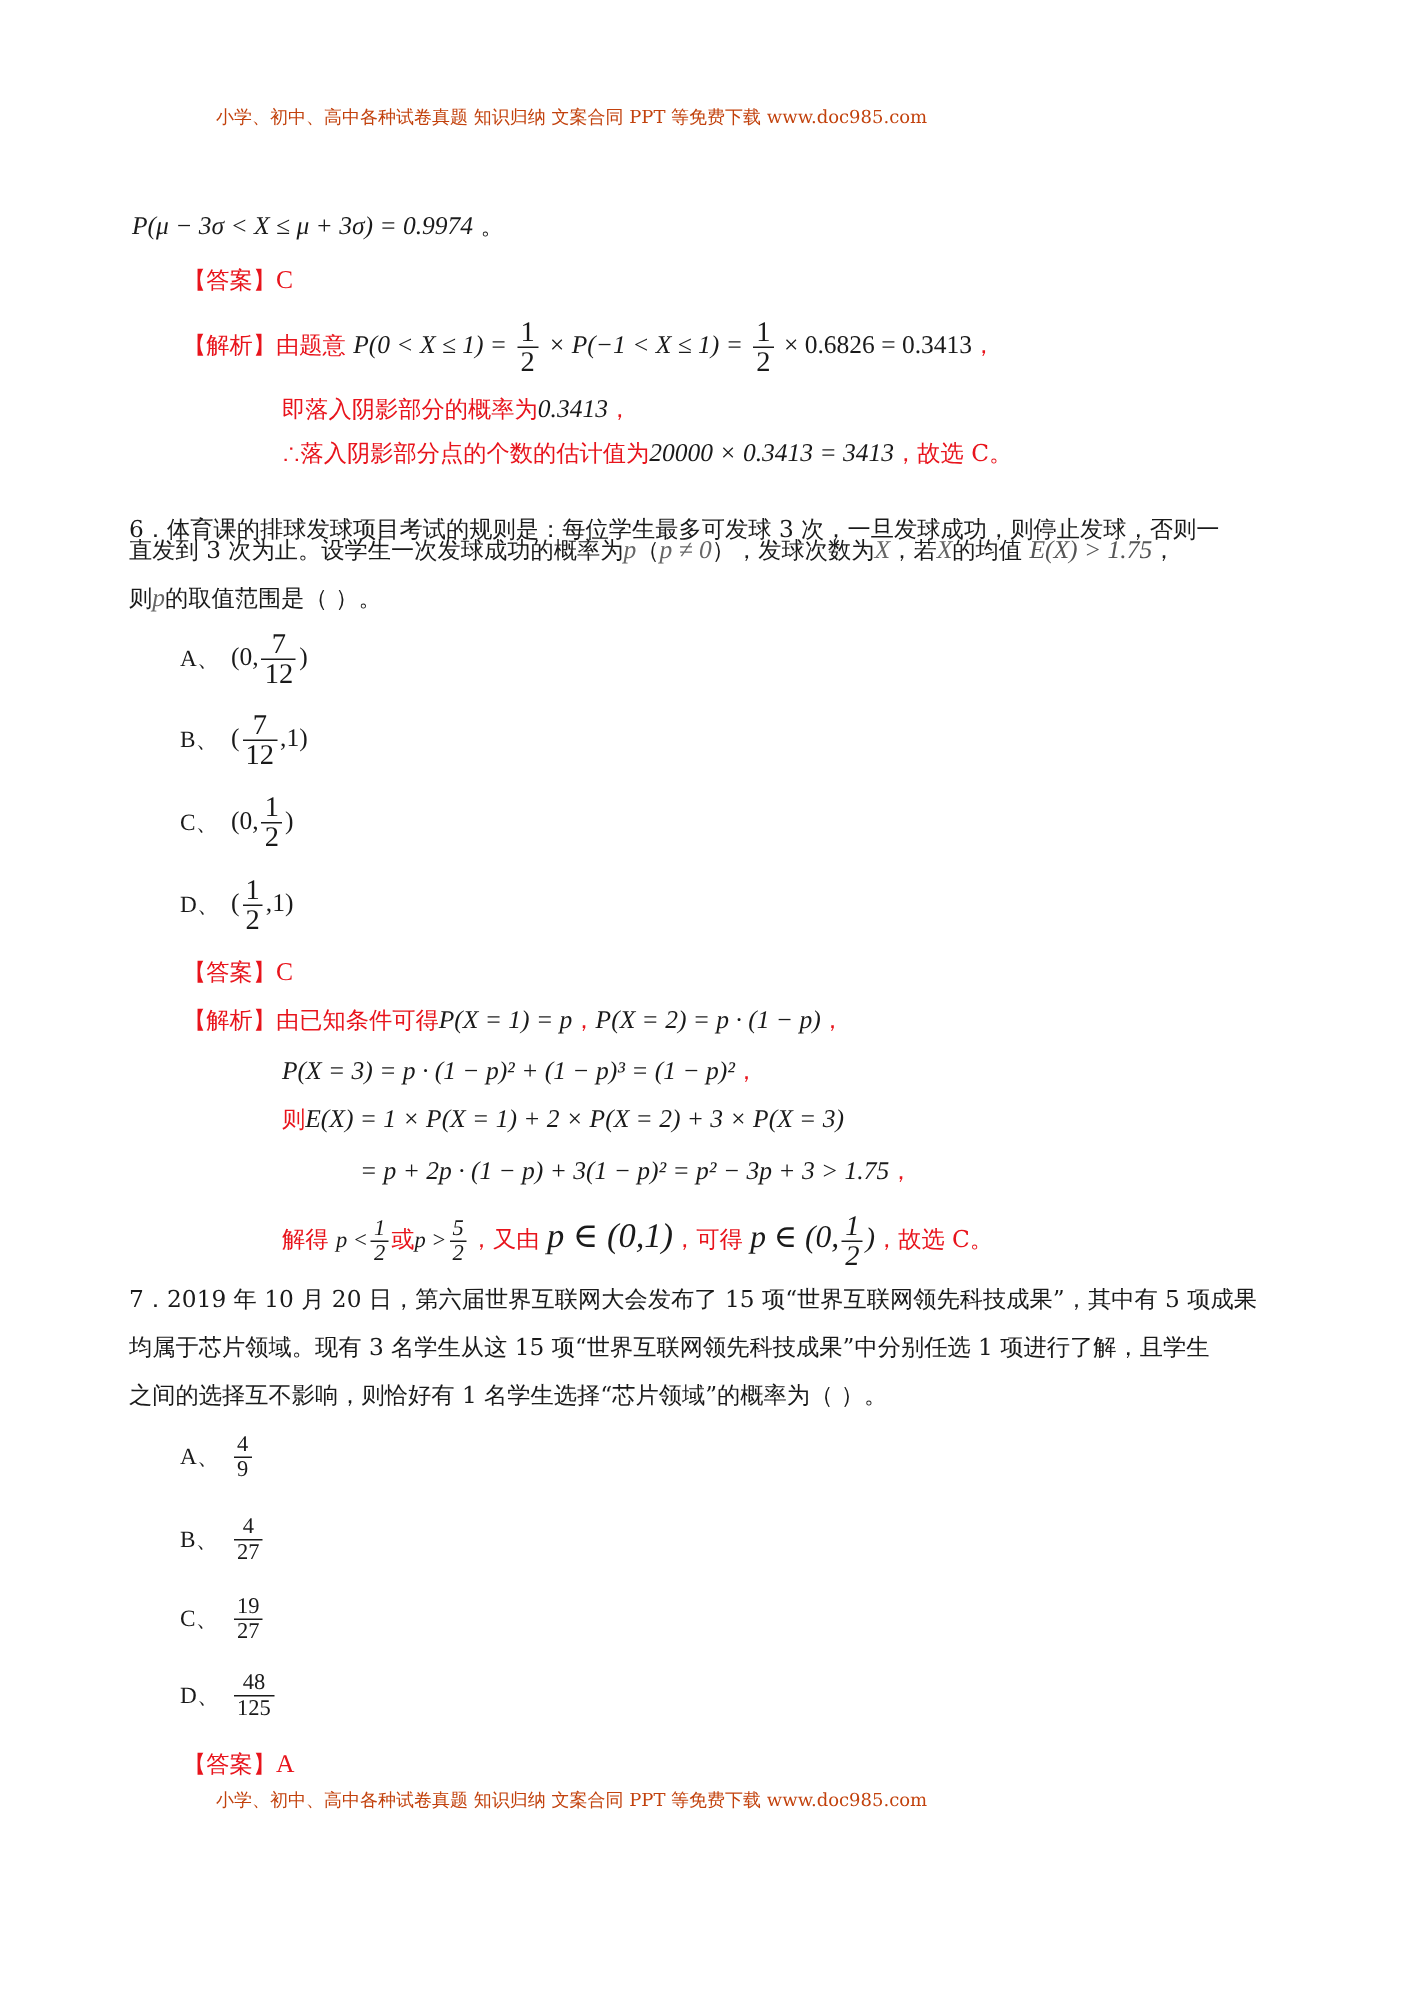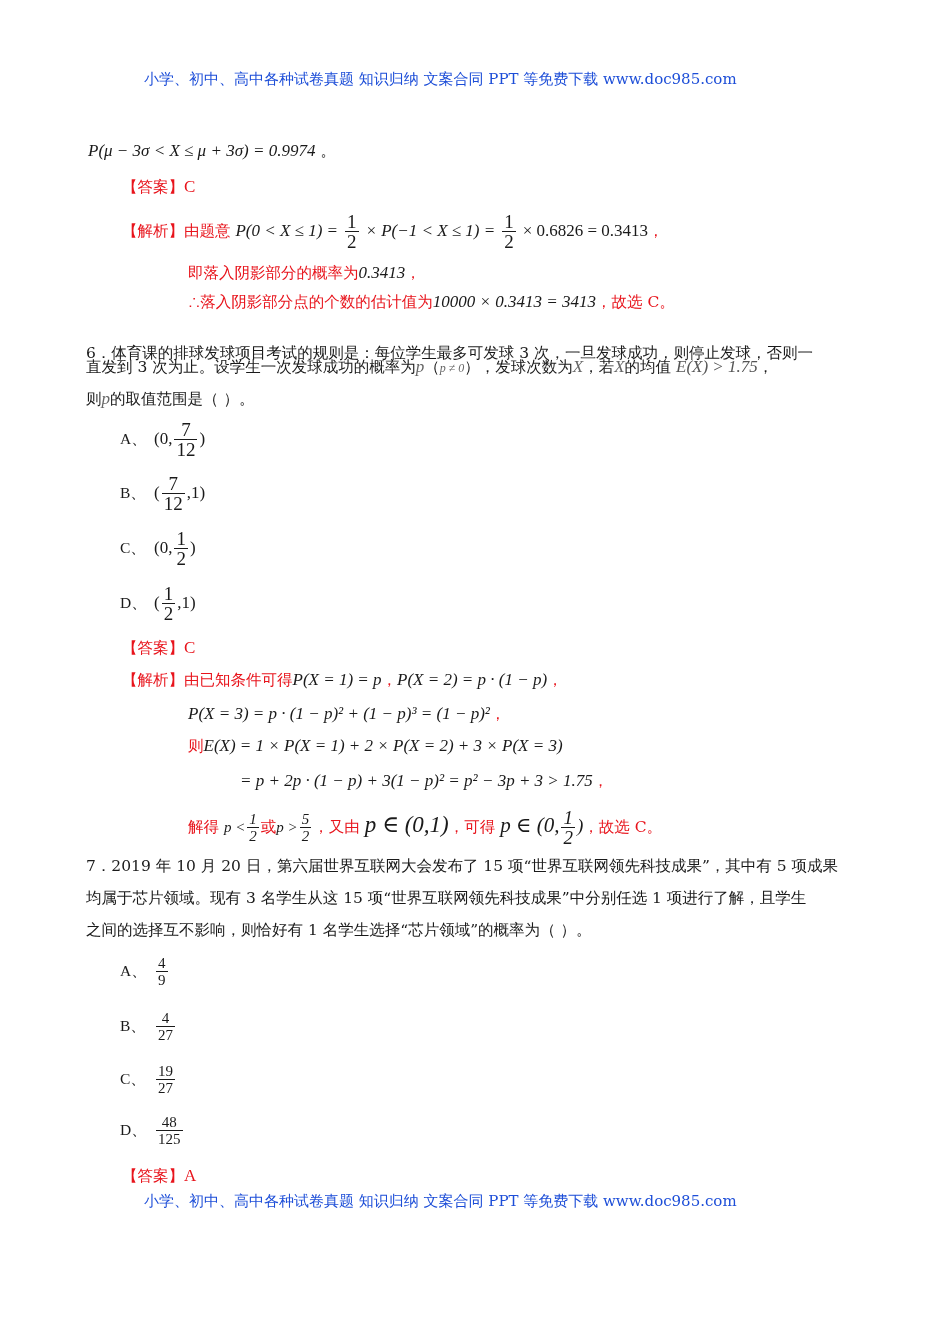--- a/index.html
+++ b/index.html
@@ -1,19 +1,19 @@
 <!DOCTYPE html>
 <html><head>
 <meta charset="utf-8">
 <style>
   html, body { margin: 0; padding: 0; background: #ffffff; }
   body { width: 950px; height: 1344px; position: relative; overflow: hidden;
          font-family: "DejaVu Serif", "Liberation Serif", serif; color: #1a1a1a; }
   .abs { position: absolute; white-space: nowrap; }
-  .hdr { font-size: 15px; color: #1d4ed8; font-family: "DejaVu Serif", serif; letter-spacing: 0; }
+  .hdr { font-size: 12px; color: #c2410c; font-family: "DejaVu Serif", serif; letter-spacing: 0; }
   .txt { font-size: 15.5px; line-height: 20px; text-align: right; }
   .red { color: #e8141c; }
   .m { font-family: "Liberation Serif", "DejaVu Serif", serif; font-size: 17px; }
   .mi { font-family: "Liberation Serif", "DejaVu Serif", serif; font-style: italic; font-size: 17px; }
   .frac { display: inline-flex; flex-direction: column; align-items: center; vertical-align: middle;
           font-family: "Liberation Serif", serif; font-size: 16px; line-height: 17px; margin: 0 2px; }
   .frac .num { padding: 0 2px; }
   .frac .bar { border-top: 1px solid currentColor; width: 100%; }
   .frac .den { padding: 0 2px; }
   .frac.big { font-size: 19px; line-height: 19px; }
@@ -51,26 +51,26 @@
       <span class="den">2</span>
     </span>
   <span class="m">× 0.6826 = 0.3413</span><span class="red">，</span>
 </div>
 
 <div class="abs txt red" style="left:188px; top:263px;">
   <span>即落入阴影部分的概率为</span><span class="m math-dark">0.3413</span><span>，</span>
 </div>
 
 <div class="abs txt red" style="left:188px; top:292px;">
-  <span>∴落入阴影部分点的个数的估计值为</span><span class="m math-dark">10000 × 0.3413 = 3413</span><span>，故选 C。</span>
+  <span>∴落入阴影部分点的个数的估计值为</span><span class="m math-dark">20000 × 0.3413 = 3413</span><span>，故选 C。</span>
 </div>
 
 <div class="abs txt" style="left:86px; top:343px;">6．体育课的排球发球项目考试的规则是：每位学生最多可发球 3 次，一旦发球成功，则停止发球，否则一</div>
 <div class="abs txt" style="left:86px; top:357px;">
-  <span>直发到 3 次为止。设学生一次发球成功的概率为</span><span class="mi" style="color:#666">p</span><span>（</span><span class="mi" style="color:#666;font-size:12px">p ≠ 0</span><span>），发球次数为</span><span class="mi" style="color:#666">X</span><span>，若</span><span class="mi" style="color:#666">X</span><span>的均值</span>
+  <span>直发到 3 次为止。设学生一次发球成功的概率为</span><span class="mi" style="color:#666">p</span><span>（</span><span class="mi" style="color:#666;font-size:17px">p ≠ 0</span><span>），发球次数为</span><span class="mi" style="color:#666">X</span><span>，若</span><span class="mi" style="color:#666">X</span><span>的均值</span>
   <span class="mi" style="color:#555">E(X) &gt; 1.75</span><span>，</span>
 </div>
 <div class="abs txt" style="left:86px; top:389px;">
   <span>则</span><span class="mi" style="color:#666">p</span><span>的取值范围是（  ）。</span>
 </div>
 
 <div class="abs opt" style="left:120px; top:420px;">
   <span class="label">A、</span><span class="m">(0,</span><span class="frac big">
       <span class="num">7</span>
       <span class="bar"></span>

